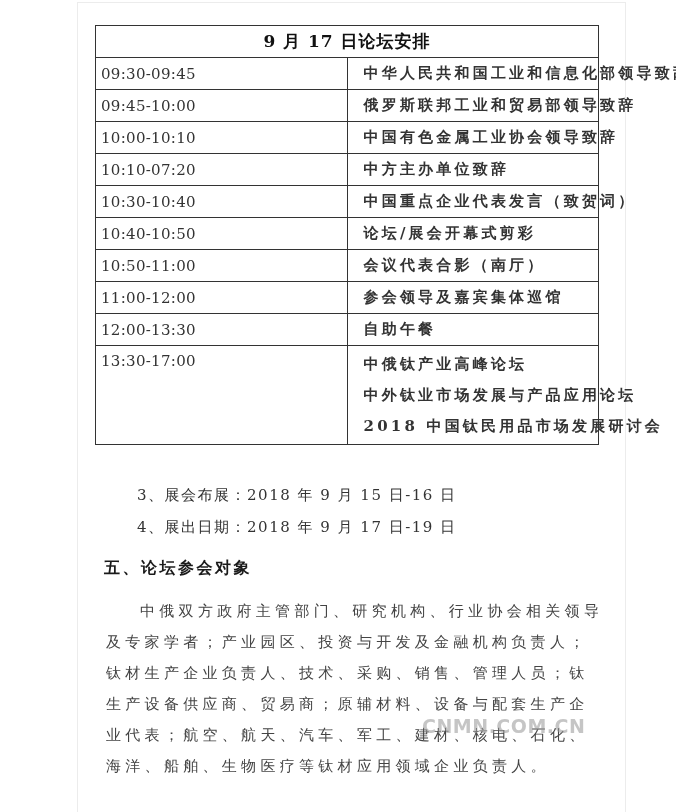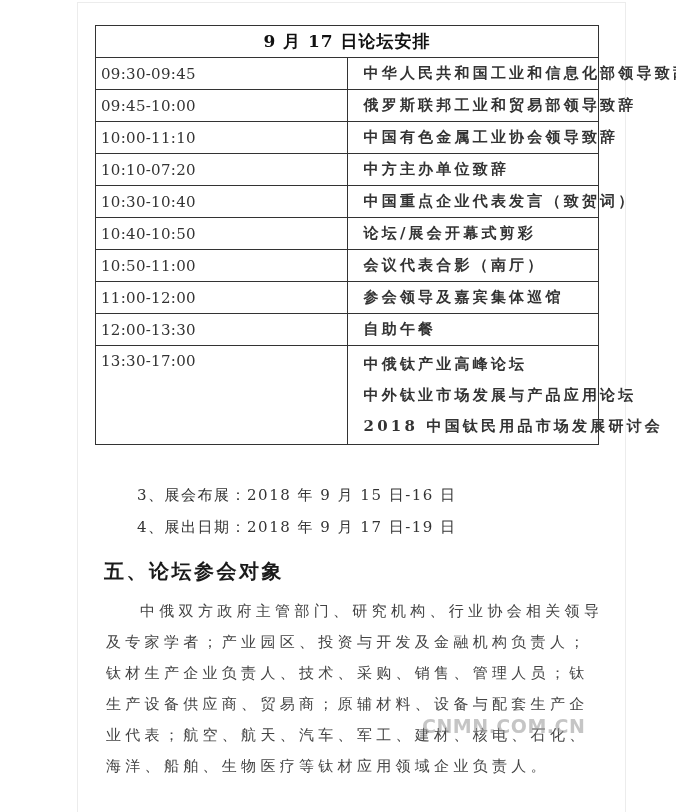--- a/index.html
+++ b/index.html
@@ -13,21 +13,21 @@
   .schedule th { height: 31px; font-weight: bold; font-size: 17px; color: #111;
                  text-align: center; letter-spacing: 1px; }
   .schedule td { height: 31px; font-size: 15px; vertical-align: middle; color: #333; }
   .schedule td.time { width: 123px; padding-left: 5px; letter-spacing: 0.3px; }
   .schedule td.event { padding-left: 16px; letter-spacing: 3.2px; white-space: nowrap; font-weight: bold; }
   .schedule tr.multi td { height: auto; vertical-align: top; }
   .schedule tr.multi td.time { padding-top: 6px; }
   .schedule tr.multi td.event { padding-top: 3px; padding-bottom: 2px; }
   .schedule tr.multi .line { display: block; height: 31px; line-height: 31px; }
   .info-line { position: absolute; left: 137px; font-size: 15px; color: #333; letter-spacing: 1.5px; }
-  .section-heading { position: absolute; left: 104px; top: 558px; font-size: 20px; font-weight: bold;
+  .section-heading { position: absolute; left: 104px; top: 558px; font-size: 16px; font-weight: bold;
                      color: #1a1a1a; letter-spacing: 2.5px; text-align: right; }
   .body-para { position: absolute; left: 104px; top: 594px; width: 500px; font-size: 15px;
                line-height: 31px; color: #444; letter-spacing: 4.3px; text-indent: 34px; margin: 2px; }
   .watermark { position: absolute; left: 422px; top: 715px; font-family: "DejaVu Sans", sans-serif;
                font-size: 19px; font-weight: bold; color: rgba(150,150,150,0.55); letter-spacing: 0.5px; }
 </style>
 </head>
 <body>
 
 <div class="page"></div>
@@ -41,21 +41,21 @@
   <tbody>
     <tr>
       <td class="time">09:30-09:45</td>
       <td class="event">中华人民共和国工业和信息化部领导致辞</td>
     </tr>
     <tr>
       <td class="time">09:45-10:00</td>
       <td class="event">俄罗斯联邦工业和贸易部领导致辞</td>
     </tr>
     <tr>
-      <td class="time">10:00-11:10</td>
+      <td class="time">10:00-10:10</td>
       <td class="event">中国有色金属工业协会领导致辞</td>
     </tr>
     <tr>
       <td class="time">10:10-07:20</td>
       <td class="event">中方主办单位致辞</td>
     </tr>
     <tr>
       <td class="time">10:30-10:40</td>
       <td class="event">中国重点企业代表发言（致贺词）</td>
     </tr>

